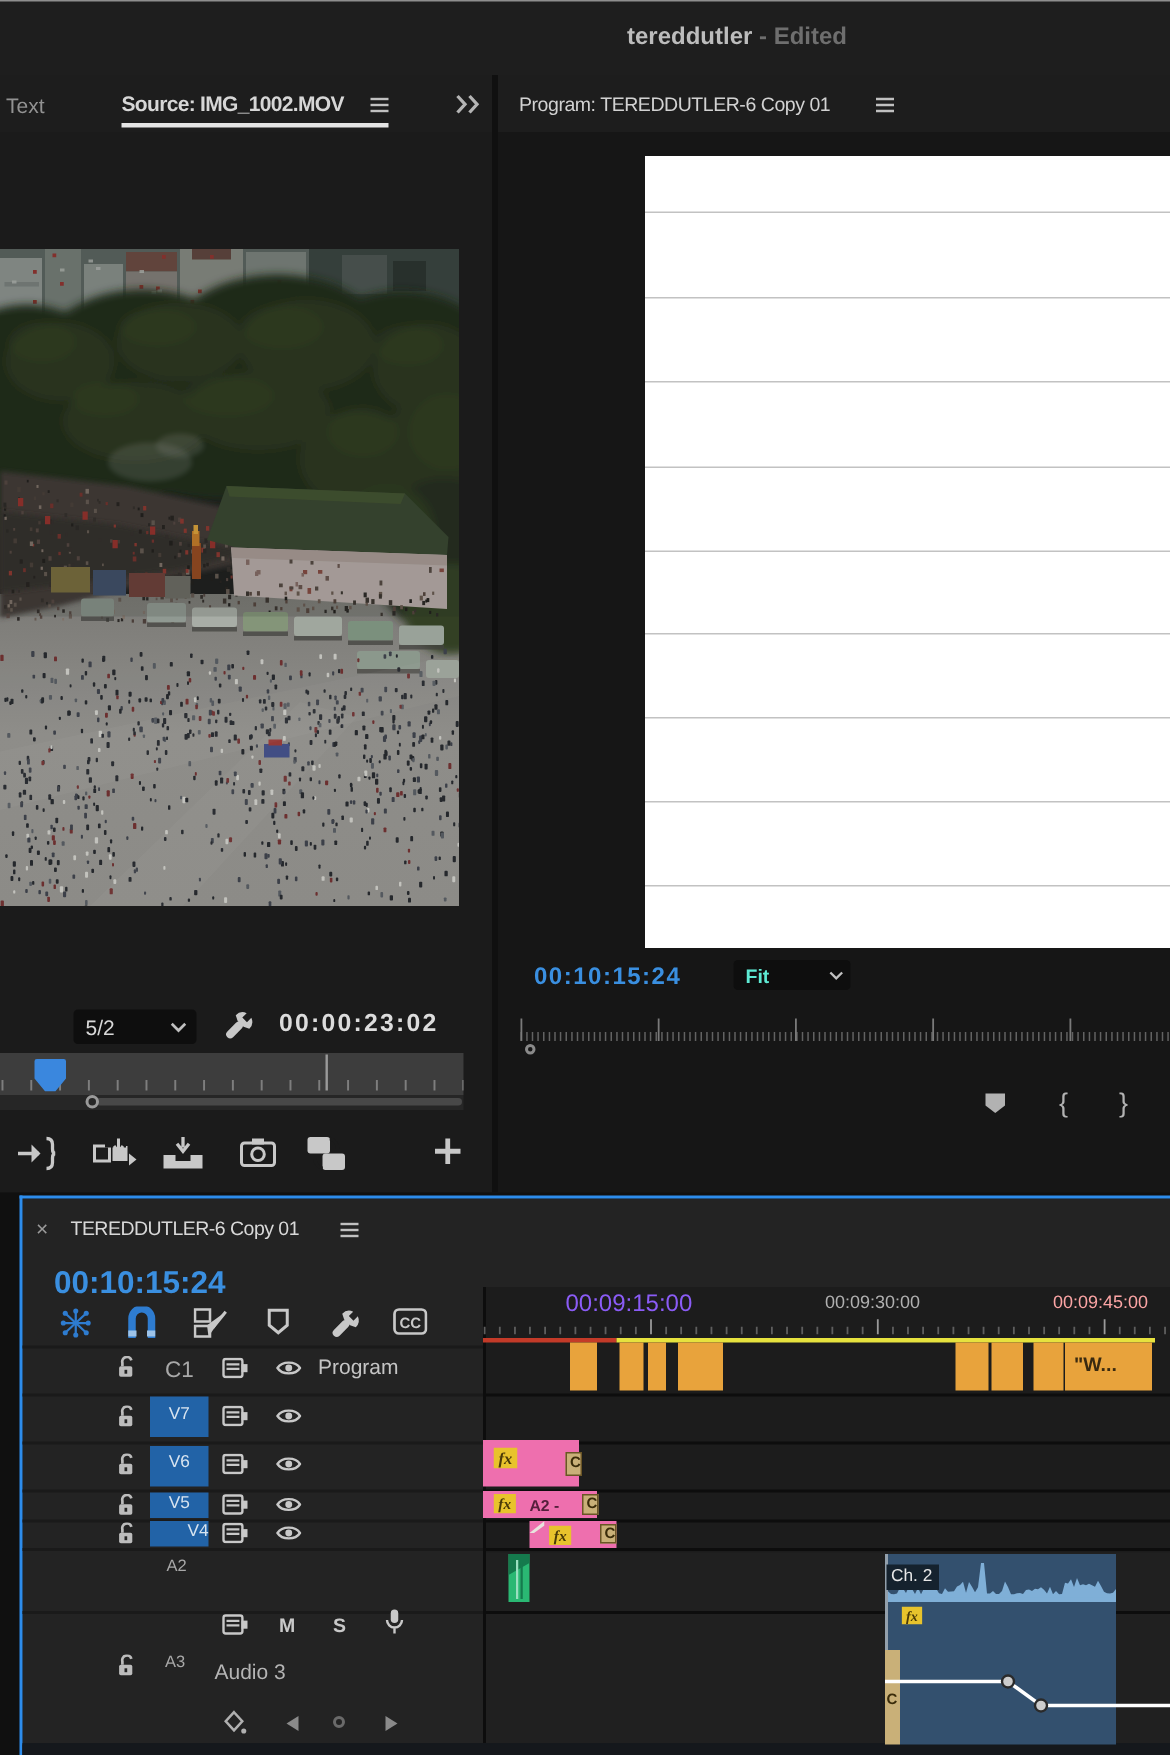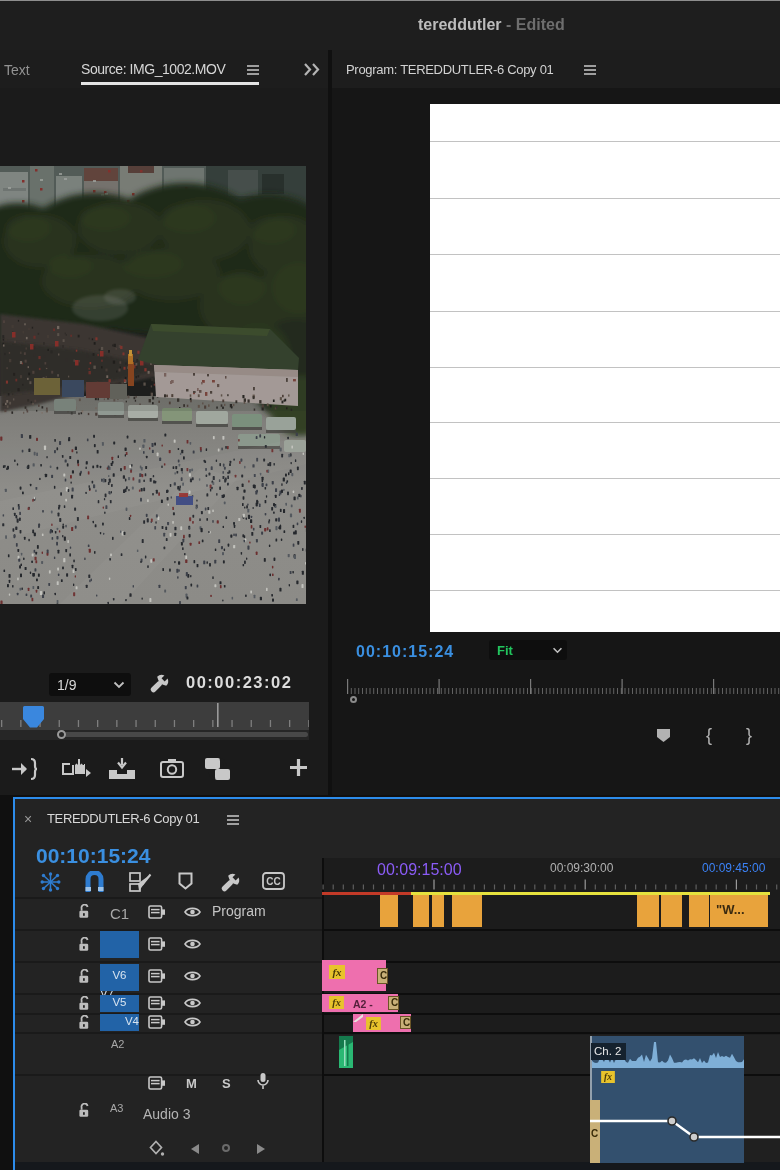--- a/index.html
+++ b/index.html
@@ -5,21 +5,21 @@
 #app{position:relative;width:780px;height:1170px;background:#191919;font-family:"Liberation Sans",sans-serif;overflow:hidden}
 .abs{position:absolute}
 .txt{position:absolute;white-space:nowrap}
 </style></head><body>
 <div id="app">
 <div class="abs" style="left:0;top:0;width:780px;height:50px;background:#1e1e1e;border-top:1.5px solid #8e8e8e"></div>
 <div class="txt" style="left:418px;top:16px;font-size:16px;font-weight:bold;color:#bcbcbc">tereddutler<span style="font-weight:bold;color:#6e6e6e"> - Edited</span></div>
 <div class="abs" style="left:0;top:50px;width:780px;height:38px;background:#1d1d1d"></div>
 <div class="abs" style="left:328px;top:50px;width:4px;height:745px;background:#101010"></div>
 <div class="txt" style="left:4px;top:62px;font-size:14px;color:#929292">Text</div>
-<div class="txt" style="left:81px;top:61px;font-size:14px;letter-spacing:-0.45px;font-weight:normal;color:#d6d6d6">Source: IMG_1002.MOV</div>
+<div class="txt" style="left:81px;top:61px;font-size:14px;letter-spacing:-0.45px;font-weight:bold;color:#d6d6d6">Source: IMG_1002.MOV</div>
 <svg class="abs" style="left:246px;top:64px" width="14" height="12" viewBox="0 0 14 12">
       <g stroke="#c0c0c0" stroke-width="1.6">
         <line x1="1" y1="2" x2="13" y2="2"></line>
         <line x1="1" y1="6" x2="13" y2="6"></line>
         <line x1="1" y1="10" x2="13" y2="10"></line>
       </g>
     </svg>
 <div class="abs" style="left:81px;top:82px;width:178px;height:2.5px;background:#e4e4e4"></div>
 <svg class="abs" style="left:303px;top:63px" width="18" height="13" viewBox="0 0 18 13">
       <g stroke="#b4b4b4" stroke-width="2.2" fill="none">
@@ -1272,21 +1272,21 @@
         <rect x="275.2" y="352.2" width="2.1" height="3.2" fill="#23262b" rx="0.6"></rect>
       </g>
       <rect x="176" y="330" width="17" height="9" fill="#3c4a84"></rect>
       <rect x="179" y="327" width="9" height="4" fill="#963230"></rect>
       <path d="M0,335 L306,270 L306,298 L0,374 z" fill="#ffffff" opacity="0.03"></path>
       <path d="M60,438 L200,302 L238,312 L122,438 z" fill="#ffffff" opacity="0.03"></path>
       <rect x="0" y="0" width="306" height="245" fill="#1b2119" opacity="0.14"></rect>
       <rect x="0" y="0" width="306" height="438" fill="#50564e" opacity="0.05"></rect>
     </svg>
 <div class="abs" style="left:49px;top:673px;width:82px;height:23px;background:#0e0e0e;border-radius:3px"></div>
-<div class="txt" style="left:57px;top:677px;font-size:14px;color:#d8d8d8">1/9</div>
+<div class="txt" style="left:57px;top:677px;font-size:14px;color:#d8d8d8">5/2</div>
 <svg class="abs" style="left:113px;top:681px" width="12" height="8" viewBox="0 0 12 8">
       <path d="M1.5,1.5 L6,6 L10.5,1.5" stroke="#c0c0c0" stroke-width="1.8" fill="none"></path>
     </svg>
 <svg class="abs" style="left:146px;top:671px" width="26" height="26" viewBox="0 0 26 26">
       <g transform="rotate(45 13 13)" fill="#c8c8c8">
         <path d="M6.6,9.2 A6.4,6.4 0 0 1 10.8,3.1 L10.8,7.2 L15.2,7.2 L15.2,3.1 A6.4,6.4 0 0 1 19.4,9.2 L15.8,11 L10.2,11 z"></path>
         <rect x="10.3" y="10" width="5.4" height="13.5" rx="2.7"></rect>
       </g>
     </svg>
 <div class="txt" style="left:186px;top:673px;font-size:16.5px;letter-spacing:1.5px;font-weight:bold;color:#dcdcdc">00:00:23:02</div>
@@ -1353,21 +1353,21 @@
     <div class="abs" style="left:430px;top:197.5px;width:350px;height:1.3px;background:#c2c2c2"></div>
     <div class="abs" style="left:430px;top:254px;width:350px;height:1.3px;background:#c2c2c2"></div>
     <div class="abs" style="left:430px;top:310.5px;width:350px;height:1.3px;background:#c2c2c2"></div>
     <div class="abs" style="left:430px;top:367px;width:350px;height:1.3px;background:#c2c2c2"></div>
     <div class="abs" style="left:430px;top:422px;width:350px;height:1.3px;background:#c2c2c2"></div>
     <div class="abs" style="left:430px;top:477.5px;width:350px;height:1.3px;background:#c2c2c2"></div>
     <div class="abs" style="left:430px;top:533.5px;width:350px;height:1.3px;background:#c2c2c2"></div>
     <div class="abs" style="left:430px;top:589.5px;width:350px;height:1.3px;background:#c2c2c2"></div>
 <div class="txt" style="left:356px;top:643px;font-size:16px;letter-spacing:1px;font-weight:bold;color:#3a8fe0">00:10:15:24</div>
 <div class="abs" style="left:489px;top:640px;width:78px;height:20px;background:#0e0e0e;border-radius:3px"></div>
-<div class="txt" style="left:497px;top:643px;font-size:13px;font-weight:bold;color:#22c55e">Fit</div>
+<div class="txt" style="left:497px;top:643px;font-size:13px;font-weight:bold;color:#5eead4">Fit</div>
 <svg class="abs" style="left:552px;top:647px" width="11" height="7" viewBox="0 0 12 8">
       <path d="M1.5,1.5 L6,6 L10.5,1.5" stroke="#c0c0c0" stroke-width="1.8" fill="none"></path>
     </svg>
 <svg class="abs" style="left:345px;top:678px" width="436" height="17" viewBox="0 0 436 17">
       <rect x="2.0" y="10" width="1" height="6" fill="#626262"></rect>
       <rect x="5.8" y="10" width="1" height="6" fill="#626262"></rect>
       <rect x="9.5" y="10" width="1" height="6" fill="#626262"></rect>
       <rect x="13.2" y="10" width="1" height="6" fill="#626262"></rect>
       <rect x="17.0" y="10" width="1" height="6" fill="#626262"></rect>
       <rect x="20.8" y="10" width="1" height="6" fill="#626262"></rect>
@@ -1582,21 +1582,21 @@
       <path d="M1,6 C4,1.2 13,1.2 16,6 C13,10.8 4,10.8 1,6 z" fill="none" stroke="#c8c8c8" stroke-width="1.6"></path>
       <circle cx="8.5" cy="6" r="2.3" fill="#c8c8c8"></circle>
     </svg>
 <div class="txt" style="left:212px;top:903px;font-size:14px;color:#c4c4c4">Program</div>
 <svg class="abs" style="left:78px;top:937px" width="13" height="15" viewBox="0 0 13 15">
       <rect x="1.4" y="6.8" width="8.8" height="7" rx="1.2" fill="#bcbcbc"></rect>
       <path d="M3.6,6.8 V4.6 a3,3 0 0 1 6,-1.7" stroke="#bcbcbc" stroke-width="1.8" fill="none"></path>
       <rect x="5" y="9.2" width="1.8" height="2.6" fill="#232323"></rect>
     </svg>
 <div class="abs" style="left:100px;top:931px;width:39px;height:27px;background:#2263a7"></div>
-<div class="txt" style="left:100px;top:987px;width:39px;font-size:11.5px;color:#d8e4f0">V7</div>
+<div class="txt" style="left:100px;top:937px;width:39px;text-align:center;font-size:11.5px;color:#d8e4f0">V7</div>
 <svg class="abs" style="left:148px;top:937px" width="18" height="14" viewBox="0 0 18 14">
       <rect x="1" y="1" width="12.6" height="12" rx="1.5" fill="none" stroke="#c8c8c8" stroke-width="1.6"></rect>
       <line x1="3" y1="4.6" x2="11.6" y2="4.6" stroke="#c8c8c8" stroke-width="1.5"></line>
       <line x1="3" y1="7.6" x2="11.6" y2="7.6" stroke="#c8c8c8" stroke-width="1.5"></line>
       <rect x="13" y="4.4" width="4" height="5.4" fill="#c8c8c8"></rect>
     </svg>
 <svg class="abs" style="left:184px;top:938px" width="17" height="12" viewBox="0 0 17 12">
       <path d="M1,6 C4,1.2 13,1.2 16,6 C13,10.8 4,10.8 1,6 z" fill="none" stroke="#c8c8c8" stroke-width="1.6"></path>
       <circle cx="8.5" cy="6" r="2.3" fill="#c8c8c8"></circle>
     </svg>
@@ -1678,21 +1678,21 @@
     </svg>
 <svg class="abs" style="left:190px;top:1143px" width="10" height="12" viewBox="0 0 10 12">
       <path d="M9,1 V11 L1,6 z" fill="#8a8a8a"></path>
     </svg>
 <div class="abs" style="left:222px;top:1144px;width:8px;height:8px;border:2px solid #6a6a6a;border-radius:50%"></div>
 <svg class="abs" style="left:256px;top:1143px" width="10" height="12" viewBox="0 0 10 12">
       <path d="M1,1 V11 L9,6 z" fill="#8a8a8a"></path>
     </svg>
 <div class="txt" style="left:377px;top:861px;font-size:16px;color:#8b5cf6">00:09:15:00</div>
     <div class="txt" style="left:550px;top:861px;font-size:12px;color:#b0b0b0">00:09:30:00</div>
-    <div class="txt" style="left:702px;top:861px;font-size:12px;color:#3b82f6">00:09:45:00</div>
+    <div class="txt" style="left:702px;top:861px;font-size:12px;color:#fca5a5">00:09:45:00</div>
     <svg class="abs" style="left:322px;top:878px" width="458" height="12" viewBox="0 0 458 12">
       <rect x="0.5" y="6.5" width="1.2" height="5" fill="#5e5e5e"></rect>
       <rect x="10.6" y="6.5" width="1.2" height="5" fill="#5e5e5e"></rect>
       <rect x="20.7" y="6.5" width="1.2" height="5" fill="#5e5e5e"></rect>
       <rect x="30.7" y="6.5" width="1.2" height="5" fill="#5e5e5e"></rect>
       <rect x="40.8" y="6.5" width="1.2" height="5" fill="#5e5e5e"></rect>
       <rect x="50.9" y="6.5" width="1.2" height="5" fill="#5e5e5e"></rect>
       <rect x="61.0" y="6.5" width="1.2" height="5" fill="#5e5e5e"></rect>
       <rect x="71.1" y="6.5" width="1.2" height="5" fill="#5e5e5e"></rect>
       <rect x="81.1" y="6.5" width="1.2" height="5" fill="#5e5e5e"></rect>

